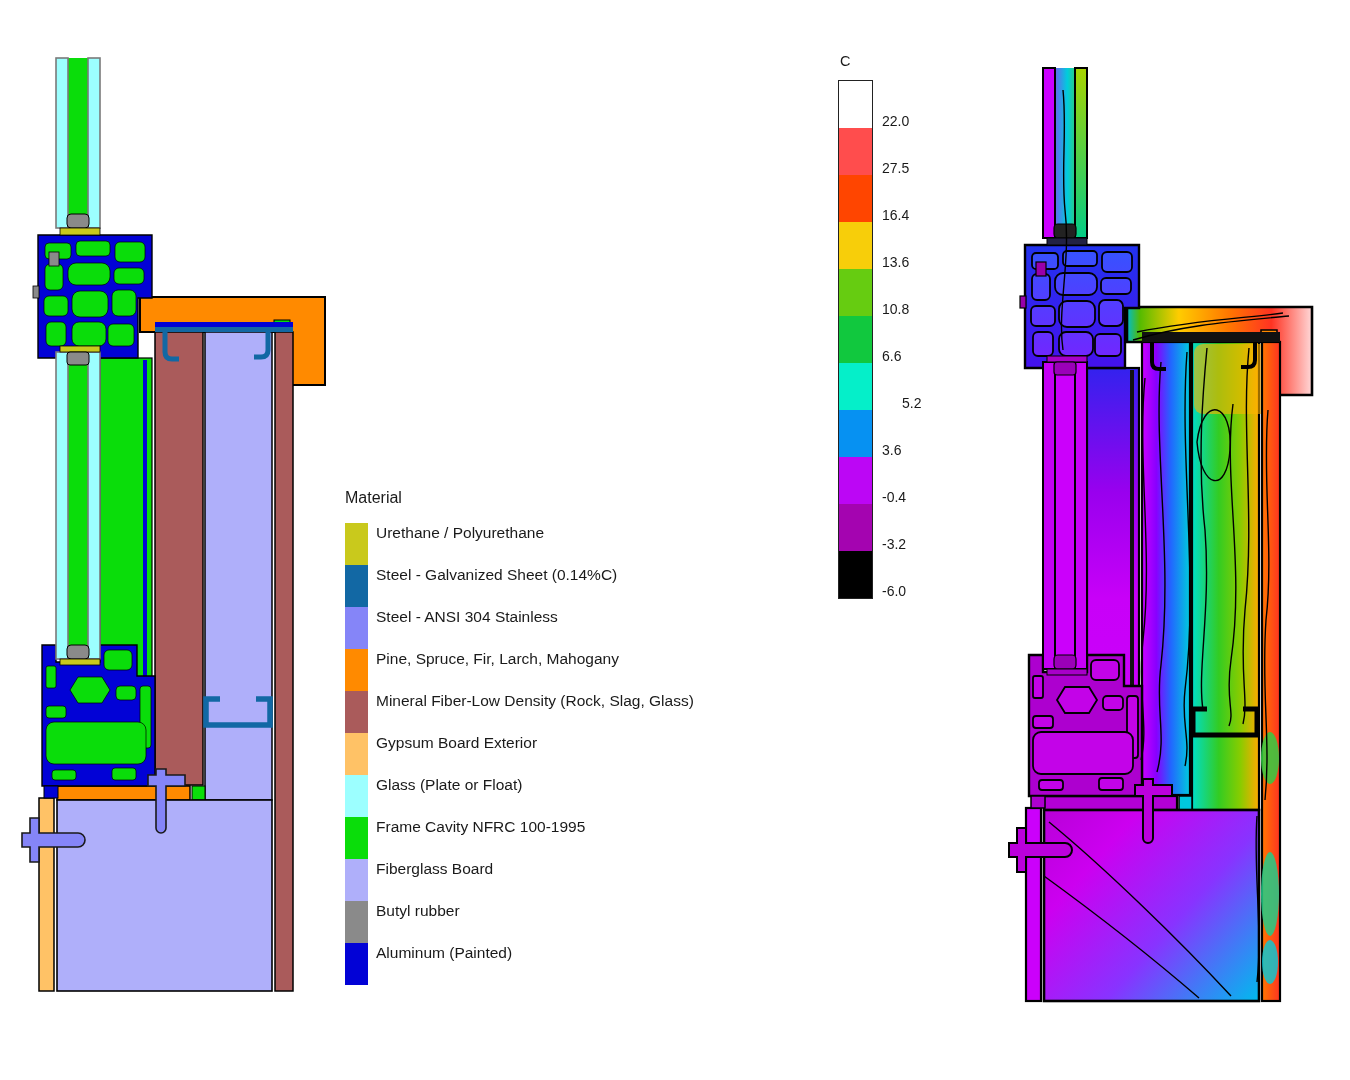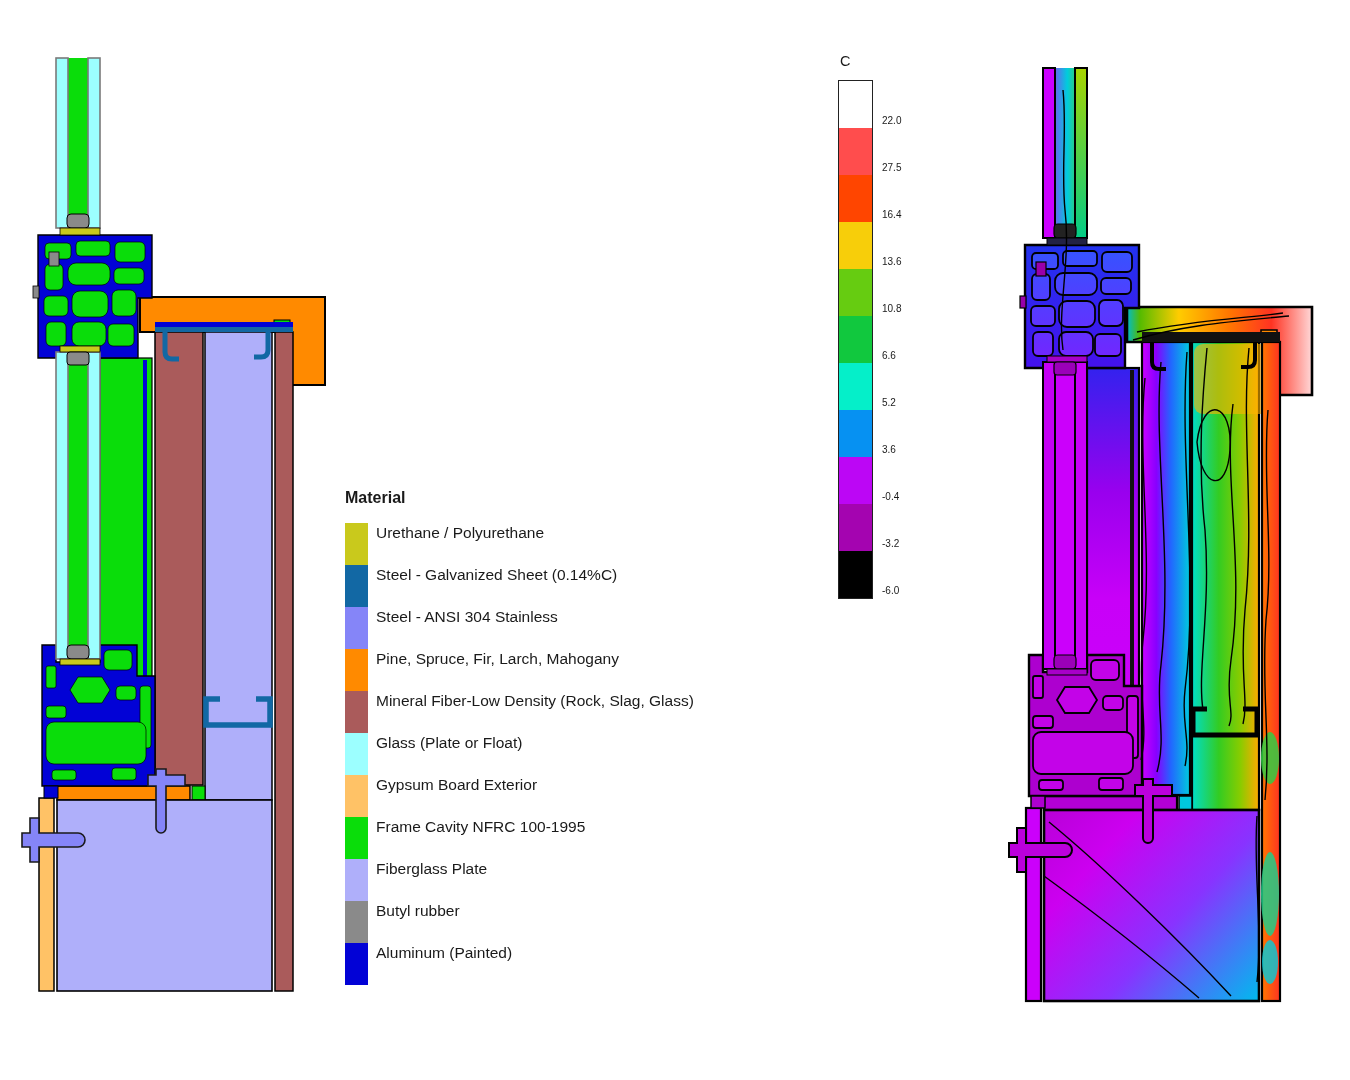--- a/index.html
+++ b/index.html
@@ -3,35 +3,35 @@
 <meta charset="utf-8">
 <style>
   html,body{margin:0;padding:0;background:#ffffff;}
   body{width:1350px;height:1080px;position:relative;overflow:hidden;
        font-family:"Liberation Sans",sans-serif;color:#1a1a1a;}
   .stage{position:absolute;left:0;top:0;width:1350px;height:1080px;}
   svg.scene{position:absolute;left:0;top:0;}
 
   
   .legend{position:absolute;left:345px;top:489px;}
-  .legend-title{font-size:16px;margin-bottom:16px;font-weight:bold;}
+  .legend-title{font-size:16px;margin-bottom:16px;}
   .legend-rows{position:relative;}
   .legend-row{display:flex;align-items:flex-start;height:42px;}
   .legend-swatch{width:23px;height:42px;flex:0 0 23px;}
   .legend-label{font-size:15.5px;line-height:19px;margin-left:8px;margin-bottom:2px;
                 white-space:nowrap;}
 
   
   .tscale{position:absolute;left:838px;top:53px;}
   .tscale-title{font-size:14.5px;margin-bottom:11px;margin-left:2px;}
   .tscale-body{position:relative;}
   .tscale-bar{width:33px;border:1.6px solid #222;}
   .tscale-band{width:33px;height:47px;}
   .tscale-labels{position:absolute;left:44px;top:0;width:60px;height:520px;}
-  .tscale-label{position:absolute;font-size:10px;line-height:16px;white-space:nowrap;}
+  .tscale-label{position:absolute;font-size:14px;line-height:16px;white-space:nowrap;}
 </style>
 </head>
 <body>
 
 <div class="stage">
 
 <svg class="scene" width="1350" height="1080" viewBox="0 0 1350 1080">
   <defs>
 
     <rect id="s-glass-top-l" x="56" y="58" width="12" height="170"></rect>
@@ -282,34 +282,34 @@
         </div>
         <div class="legend-row">
           <div class="legend-swatch" style="background: rgb(255, 138, 0);"></div>
           <div class="legend-label">Pine, Spruce, Fir, Larch, Mahogany</div>
         </div>
         <div class="legend-row">
           <div class="legend-swatch" style="background: rgb(170, 91, 91);"></div>
           <div class="legend-label">Mineral Fiber-Low Density (Rock, Slag, Glass)</div>
         </div>
         <div class="legend-row">
+          <div class="legend-swatch" style="background: rgb(255, 194, 102);"></div>
+          <div class="legend-label">Gypsum Board Exterior</div>
+        </div>
+        <div class="legend-row">
           <div class="legend-swatch" style="background: rgb(156, 255, 255);"></div>
           <div class="legend-label">Glass (Plate or Float)</div>
         </div>
         <div class="legend-row">
-          <div class="legend-swatch" style="background: rgb(255, 194, 102);"></div>
-          <div class="legend-label">Gypsum Board Exterior</div>
-        </div>
-        <div class="legend-row">
           <div class="legend-swatch" style="background: rgb(10, 221, 10);"></div>
           <div class="legend-label">Frame Cavity NFRC 100-1995</div>
         </div>
         <div class="legend-row">
           <div class="legend-swatch" style="background: rgb(175, 175, 250);"></div>
-          <div class="legend-label">Fiberglass Plate</div>
+          <div class="legend-label">Fiberglass Board</div>
         </div>
         <div class="legend-row">
           <div class="legend-swatch" style="background: rgb(138, 138, 138);"></div>
           <div class="legend-label">Butyl rubber</div>
         </div>
         <div class="legend-row">
           <div class="legend-swatch" style="background: rgb(2, 2, 214);"></div>
           <div class="legend-label">Aluminum (Painted)</div>
         </div>
       </div>
@@ -331,21 +331,21 @@
           <div class="tscale-band" style="background: rgb(164, 4, 176);"></div>
           <div class="tscale-band" style="background: rgb(0, 0, 0);"></div>
         </div>
       <div class="tscale-labels">
           <div class="tscale-label" style="top: 33px;">22.0</div>
           <div class="tscale-label" style="top: 80px;">27.5</div>
           <div class="tscale-label" style="top: 127px; text-align: center;">16.4</div>
           <div class="tscale-label" style="top: 174px;">13.6</div>
           <div class="tscale-label" style="top: 221px;">10.8</div>
           <div class="tscale-label" style="top: 268px;">6.6</div>
-          <div class="tscale-label" style="top: 315px;">5.2</div>
+          <div class="tscale-label" style="top: 315px; margin-left: 20px;">5.2</div>
           <div class="tscale-label" style="top: 362px;">3.6</div>
           <div class="tscale-label" style="top: 409px;">-0.4</div>
           <div class="tscale-label" style="top: 456px;">-3.2</div>
           <div class="tscale-label" style="top: 503px;">-6.0</div>
         </div>
     </div>
   </div>
 
 </div>
 

